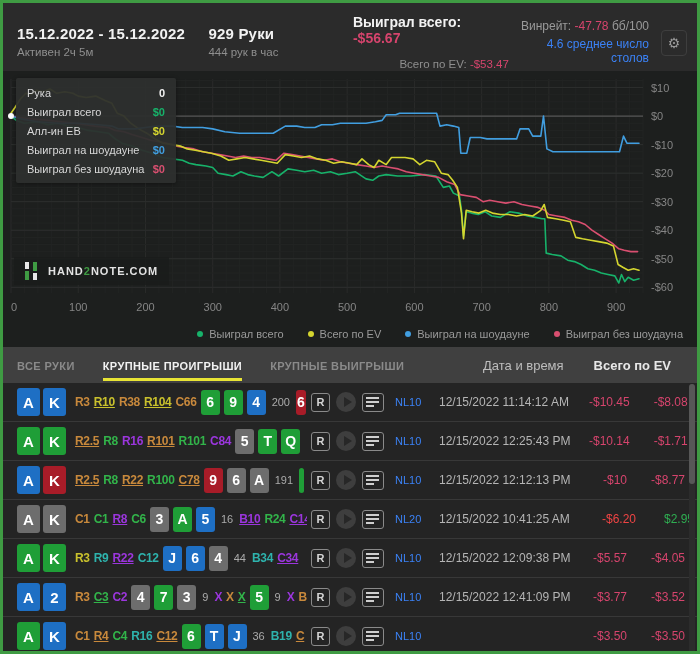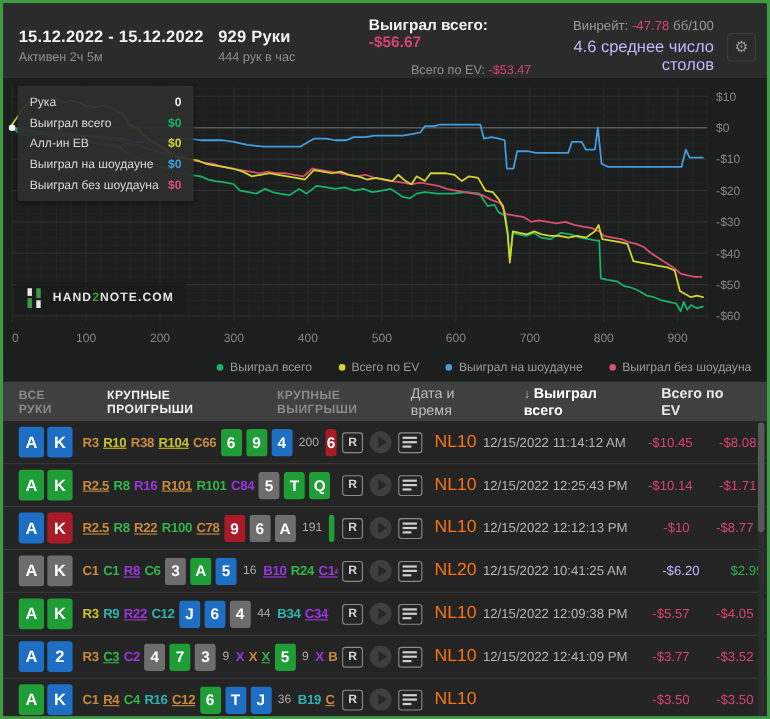--- a/index.html
+++ b/index.html
@@ -12,21 +12,21 @@
   .h-main{font-size:15px;font-weight:bold;color:#f2f2f2;letter-spacing:.2px;}
   .h-sub{font-size:11.5px;color:#8f8f8f;margin-top:4px;}
   .col1{width:196px;}
   .col2{width:148px;}
   .col3{align-items:flex-end;}
   .col3 .l1{font-size:14px;font-weight:bold;color:#f2f2f2;}
   .col3 .l2{font-size:11.5px;color:#8f8f8f;margin-top:12px;}
   .pink{color:#d6446d;}
   .col4{margin-left:auto;text-align:right;}
   .col4 .l1{font-size:12px;color:#9a9a9a;}
-  .col4 .l2{font-size:15px;color:#c4b5fd;margin-top:4px;}
+  .col4 .l2{font-size:12px;color:#3b82f6;margin-top:4px;}
   .gearbtn{width:26px;height:26px;border:1px solid #3e3e3e;border-radius:4px;margin-left:12px;margin-top:2px;
            display:flex;align-items:center;justify-content:center;color:#9a9a9a;font-size:14px;cursor:pointer;flex:none;}
   
   .chart{position:relative;height:250px;background:#1d1f1e;}
   .chart svg{display:block;}
   .tooltip{position:absolute;left:13px;top:7px;width:160px;background:rgba(45,47,46,.95);border-radius:2px;
            padding:5px 0;box-shadow:0 1px 4px rgba(0,0,0,.4);}
   .tt-row{display:flex;justify-content:space-between;align-items:center;height:19px;padding:0 11px;}
   .tt-l{font-size:11px;color:#d8d8d8;}
   .tt-v{font-size:11px;font-weight:bold;}
@@ -72,21 +72,21 @@
   .ctrls{display:flex;align-items:center;gap:6px;width:84px;flex:none;margin-left:4px;}
   .rbadge{width:19px;height:19px;border:1px solid #8a8a8a;border-radius:3px;color:#d5d5d5;
           font-size:11px;font-weight:bold;display:flex;align-items:center;justify-content:center;cursor:pointer;}
   .play{width:20px;height:20px;border-radius:50%;background:#3e3e3e;position:relative;cursor:pointer;}
   .play:before{content:"";position:absolute;left:8px;top:5px;border-left:8px solid #272727;
                border-top:5px solid transparent;border-bottom:5px solid transparent;}
   .notes{width:22px;height:19px;border:1px solid #8a8a8a;border-radius:3px;display:flex;flex-direction:column;
          justify-content:center;gap:2px;padding-left:3px;cursor:pointer;}
   .notes i{display:block;height:2px;background:#cfcfcf;}
   .notes i:nth-child(1){width:13px;}.notes i:nth-child(2){width:13px;}.notes i:nth-child(3){width:8px;}
-  .stake{width:44px;font-size:16px;color:#f97316;flex:none;}
+  .stake{width:44px;font-size:11px;color:#3b82f6;flex:none;}
   .dt{width:150px;font-size:12px;color:#b5b5b5;flex:none;}
   .a1{flex:1;text-align:right;font-size:12px;}
   .a2{width:58px;text-align:right;font-size:12px;margin-right:12px;flex:none;}
   .scrollbar{position:absolute;right:2px;top:1px;width:6px;height:282px;background:#2c2c2c;border-radius:3px;}
   .thumb{width:6px;height:100px;background:#575757;border-radius:3px;cursor:pointer;}
 </style>
 </head>
 <body>
 
 <div class="frame">
@@ -288,21 +288,20 @@
     </div>
 
   <div class="tabbar">
     <div class="tabs" id="tabs">
         <div class="tab">ВСЕ РУКИ</div>
         <div class="tab active">КРУПНЫЕ ПРОИГРЫШИ</div>
         <div class="tab">КРУПНЫЕ ВЫИГРЫШИ</div>
       </div>
     <div class="sorthdrs" id="sorthdrs">
         <div class="sh">Дата и время</div>
-        <div class="sh bold"><span class="arr">↓</span>Выиграл всего</div>
         <div class="sh semi">Всего по EV</div>
       </div>
   </div>
 
   <div class="list" id="list">
     <div class="scrollbar">
       <div class="thumb"></div>
     </div>
   <div class="row">
         <span class="hole">
@@ -418,21 +417,21 @@
           <span class="rbadge">R</span>
     <span class="play"></span>
     <span class="notes">
             <i></i>
             <i></i>
             <i></i>
           </span>
         </span>
         <span class="stake">NL20</span>
         <span class="dt">12/15/2022 10:41:25 AM</span>
-        <span class="a1" style="color: #c4b5fd; margin-left: 13px;">-$6.20</span>
+        <span class="a1" style="color: #ef4444; margin-left: 13px;">-$6.20</span>
         <span class="a2" style="color: rgb(47, 174, 82);">$2.95</span>
       </div>
       <div class="row">
         <span class="hole">
           <span class="card" style="background: rgb(31, 158, 55);">A</span>
           <span class="card" style="background: rgb(31, 158, 55);">K</span>
         </span>
         <span class="line">
           <span class="act" style="color: rgb(201, 193, 45);">R3</span>
           <span class="act" style="color: rgb(46, 179, 173);">R9</span>

